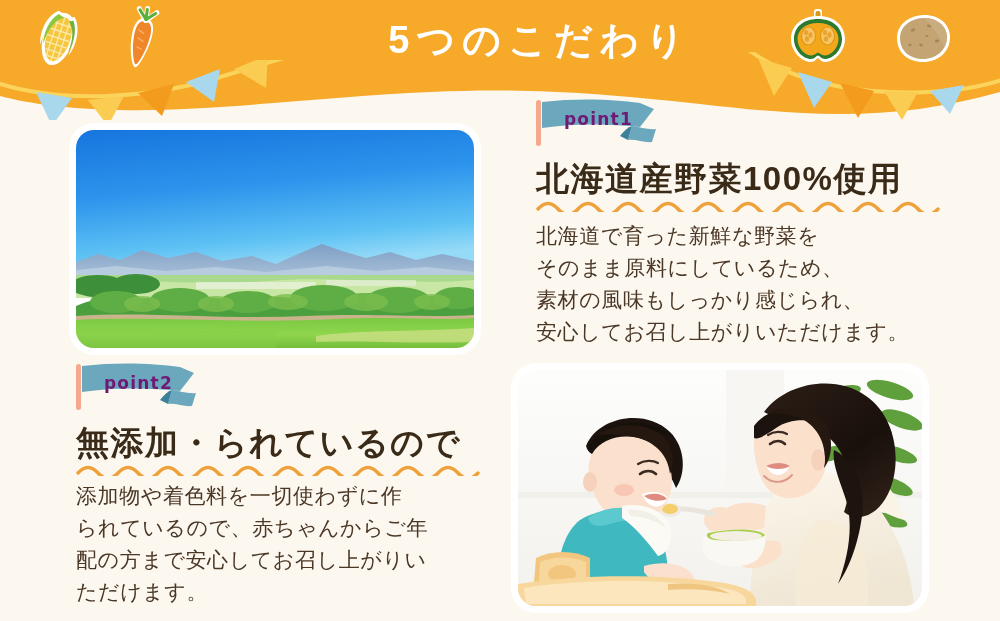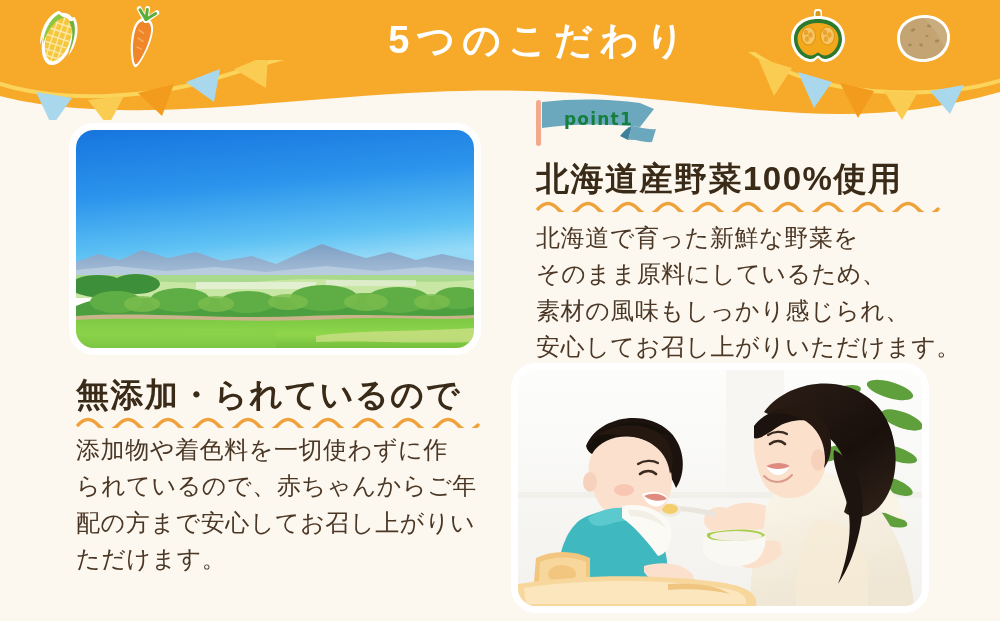--- a/index.html
+++ b/index.html
@@ -54,41 +54,41 @@
   #point2-block{left:76px;top:362px;width:430px;}
 
   .ribbon-wrap{position:relative;height:48px;}
   .ribbon-pole{
     position:absolute;left:0;top:2px;width:5px;height:46px;
     background:#F5A98C;border-radius:3px;
   }
   .ribbon-svg{position:absolute;left:4px;top:0;}
   .ribbon-label{
     position:absolute;left:28px;top:11px;
-    color:#15803d;font-size:17px;font-weight:700;
+    color:#701a75;font-size:17px;font-weight:700;
     letter-spacing:1.2px;
     font-family:"DejaVu Sans",sans-serif;
     z-index:3;
     white-space:nowrap;
   }
 
   .point-heading{
     position:relative;
     color:#3A2A18;
     font-size:33px;
     font-weight:700;
     letter-spacing:1.5px;
     line-height:1.18;
     margin-top:14px;
     white-space:nowrap;
   }
   .wavy{display:block;margin-top:1px;}
   .point-body{
     color:#4A3726;
-    font-size:24px;
+    font-size:21px;
     line-height:1.52;
     letter-spacing:0.6px;
     margin-top:7px;
     white-space:pre-line;
   }
   #point1-block .point-body{margin-top:8px;}
   #point2-block .point-body{margin-top:4px;}
 </style>
 </head>
 <body>
@@ -292,20 +292,30 @@
     </svg>
 
     <div class="point-body">北海道で育った新鮮な野菜を
 そのまま原料にしているため、
 素材の風味もしっかり感じられ、
 安心してお召し上がりいただけます。</div>
   </div>
 
   <div class="point-block" id="point2-block">
 
+    <div class="ribbon-wrap">
+      <div class="ribbon-pole"></div>
+      <svg class="ribbon-svg" width="126" height="48" viewBox="0 0 126 48">
+        <path d="M2 4 C36 0 72 1 100 5 L100 29 C72 26 36 25 2 30 Z" fill="#6BA8BE"></path>
+        <path d="M100 5 L114 11 L100 29 Z" fill="#6BA8BE"></path>
+        <path d="M92 28 C100 29 108 32 116 31 L112 44 C104 45 96 41 88 42 Z" fill="#6BA8BE"></path>
+        <path d="M92 28 L88 42 L80 38 C84 33 88 29 92 28 Z" fill="#3C8099"></path>
+      </svg>
+      <div class="ribbon-label">point2</div>
+    </div>
 
     <div class="point-heading">無添加・られているので</div>
 
     <svg class="wavy" width="404" height="12" viewBox="0 0 404 12" preserveAspectRatio="none">
       <path d="M2 9 Q12 -2 22 9 T42 9 T62 9 T82 9 T102 9 T122 9 T142 9 T162 9 T182 9 T202 9 T222 9 T242 9 T262 9 T282 9 T302 9 T322 9 T342 9 T362 9 T382 9 T402 9" fill="none" stroke="#EFA23C" stroke-width="3.4" stroke-linecap="round"></path>
     </svg>
 
     <div class="point-body">添加物や着色料を一切使わずに作
 られているので、赤ちゃんからご年
 配の方まで安心してお召し上がりい

